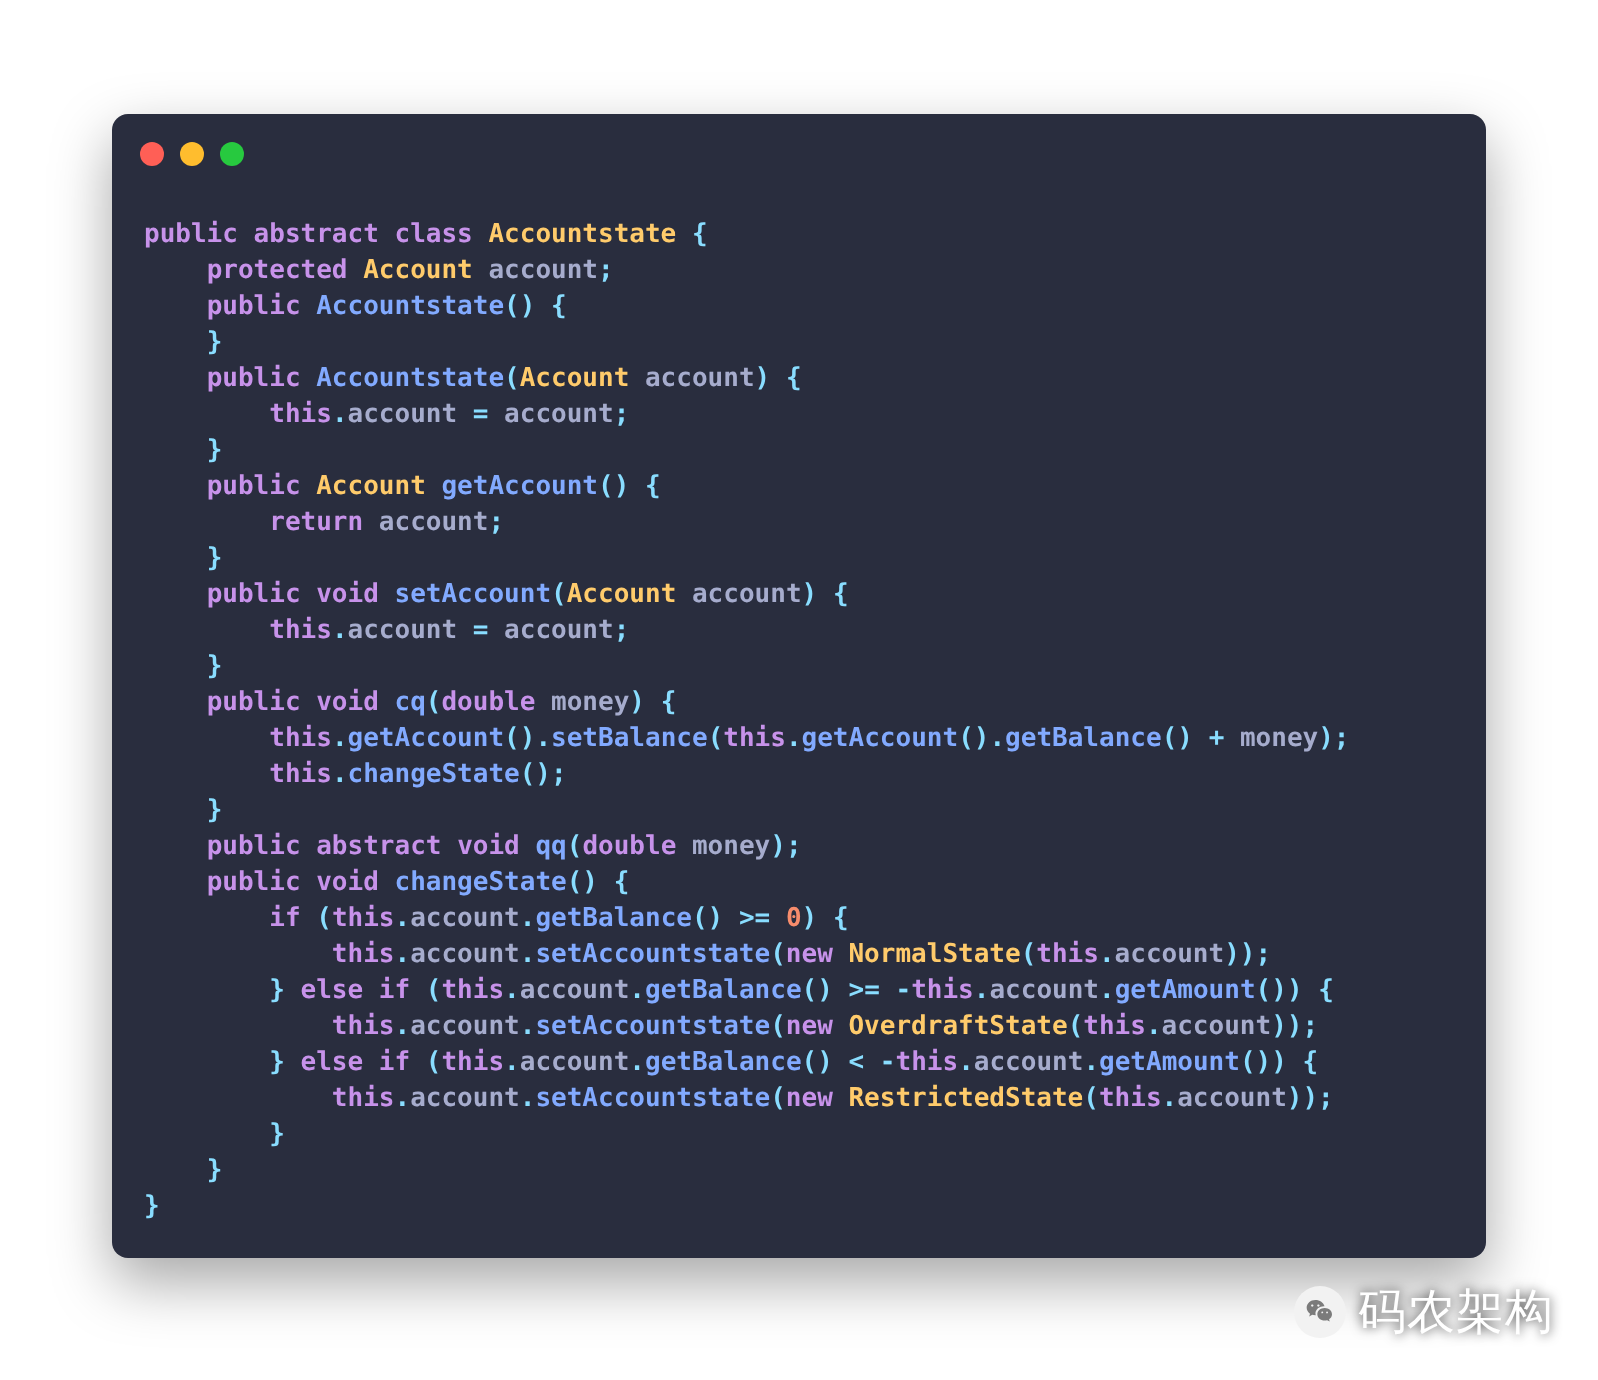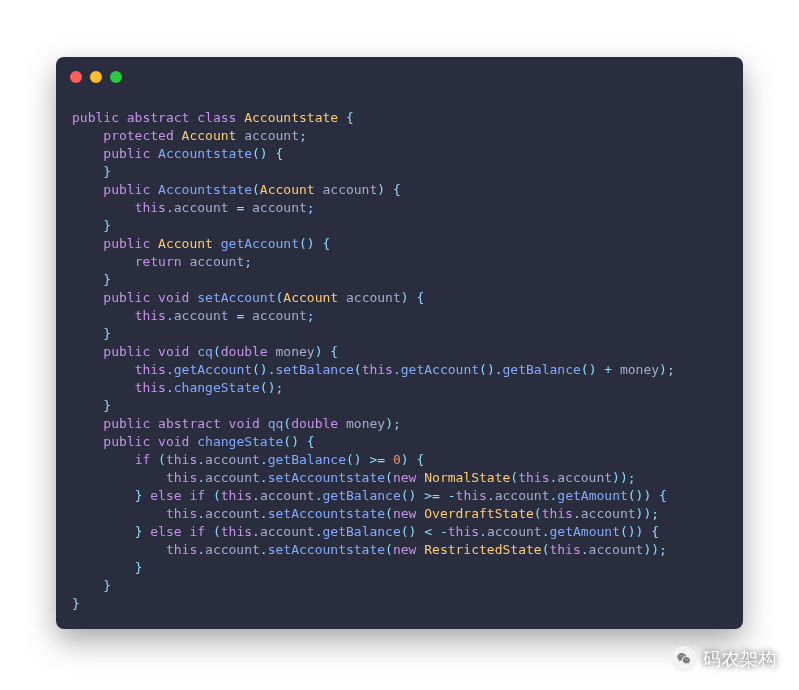--- a/index.html
+++ b/index.html
@@ -1,31 +1,31 @@
 <!DOCTYPE html>
 <html><head>
 <meta charset="utf-8">
 <style>
   html,body{margin:0;padding:0;background:#fff;width:799px;height:690px;overflow:hidden;font-family:Menlo,Consolas,Monaco,monospace;}
-  .frame{position:absolute;left:56px;top:57px;width:687px;height:572px;background:#292d3e;border-radius:8px;box-shadow:0 12px 30px rgba(0,0,0,0.35);}
+  .frame{position:absolute;left:56px;top:57px;width:687px;height:572px;background:#292d3e;border-radius:8px;box-shadow:0 12px 30px rgba(0,0,0,0.35);font-weight:bold;}
   .traffic{position:absolute;left:14px;top:14px;display:flex;gap:8px}
   .dot{width:12px;height:12px;border-radius:50%}
   .d-red{background:#ff5f56}
   .d-yel{background:#ffbd2e}
   .d-grn{background:#27c93f}
   .code{position:absolute;left:16px;top:52px;right:16px;bottom:16px;color:#a6accd;font-size:13px;line-height:18px;white-space:pre;}
   .k{color:#c792ea}
   .t{color:#ffcb6b}
   .f{color:#82aaff}
   .s{color:#89ddff}
   .v{color:#a6accd}
   .n{color:#f78c6c}
   .p{color:#89ddff}
   .d{color:#a6accd}
-  .wm{position:absolute;right:22px;bottom:18px;display:flex;align-items:center;gap:6px;color:#fff;font-family:"PingFang SC","Microsoft YaHei",sans-serif;font-size:18px;font-weight:550;letter-spacing:0.5px;}
+  .wm{position:absolute;right:22px;bottom:18px;display:flex;align-items:center;gap:6px;color:#fff;font-family:"PingFang SC","Microsoft YaHei",sans-serif;font-size:24px;font-weight:550;letter-spacing:0.5px;}
   .wm .ico{width:26px;height:26px;border-radius:50%;background:#f2f2f2;display:flex;align-items:center;justify-content:center}
   .wm .ico svg{width:16px;height:16px}
   .wm .txt{filter:drop-shadow(0 0 3px rgba(0,0,0,0.8))}
 </style>
 </head>
 <body>
 
 <div class="frame">
   <div class="traffic">
     <div class="dot d-red"></div>

